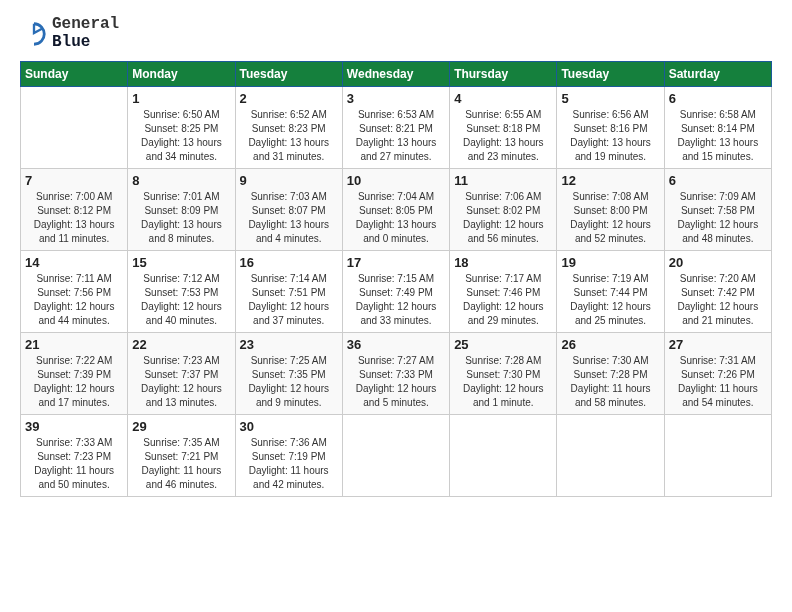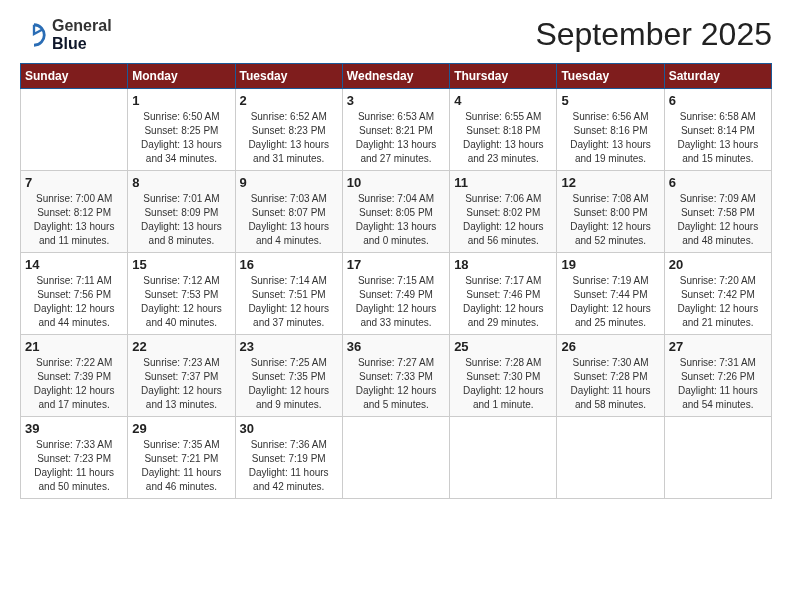--- a/index.html
+++ b/index.html
@@ -5,23 +5,24 @@
     * { box-sizing: border-box; margin: 0; padding: 0; }
     body {
       font-family: Arial, sans-serif;
       background: #fff;
       width: 792px;
       min-height: 612px;
       padding: 16px 20px;
     }
     .header {
       display: flex;
-      align-items: center;
+      align-items: flex-end;
       justify-content: space-between;
       margin-bottom: 10px;
+      font-family: Liberation Mono, monospace;
     }
     .logo {
       display: flex;
       align-items: center;
       gap: 4px;
     }
     .logo-text {
       display: flex;
       flex-direction: column;
       line-height: 1.1;
@@ -51,21 +52,21 @@
     .location-title {
       font-size: 14px;
       color: #444;
     }
     table {
       width: 100%;
       border-collapse: collapse;
       font-size: 11px;
     }
     thead tr th {
-      background-color: #7f1d1d;
+      background-color: #15803d;
       color: #fff;
       padding: 5px 4px;
       text-align: left;
       font-size: 12px;
       font-weight: bold;
       border: 1px solid #1a5a99;
     }
     tbody tr td {
       border: 1px solid #ccc;
       vertical-align: top;
@@ -105,21 +106,20 @@
     <svg class="logo-icon" viewBox="0 0 30 30" xmlns="http://www.w3.org/2000/svg">
       <path d="M15 4 C22 4 26 10 26 15 C26 20 22 26 15 26" stroke="#2a6db5" stroke-width="3" fill="none"></path>
       <path d="M15 4 L15 14 L24 9" stroke="#2a6db5" stroke-width="2.5" fill="none"></path>
     </svg>
     <div class="logo-text">
       <span class="logo-general">General</span>
       <span class="logo-blue">Blue</span>
     </div>
   </div>
   <div class="title-block">
-    <div class="month-title">September 2025</div>
   </div>
 </div>
 
 <table>
   <thead>
     <tr>
     <th>Sunday</th>
         <th>Monday</th>
         <th>Tuesday</th>
         <th>Wednesday</th>

